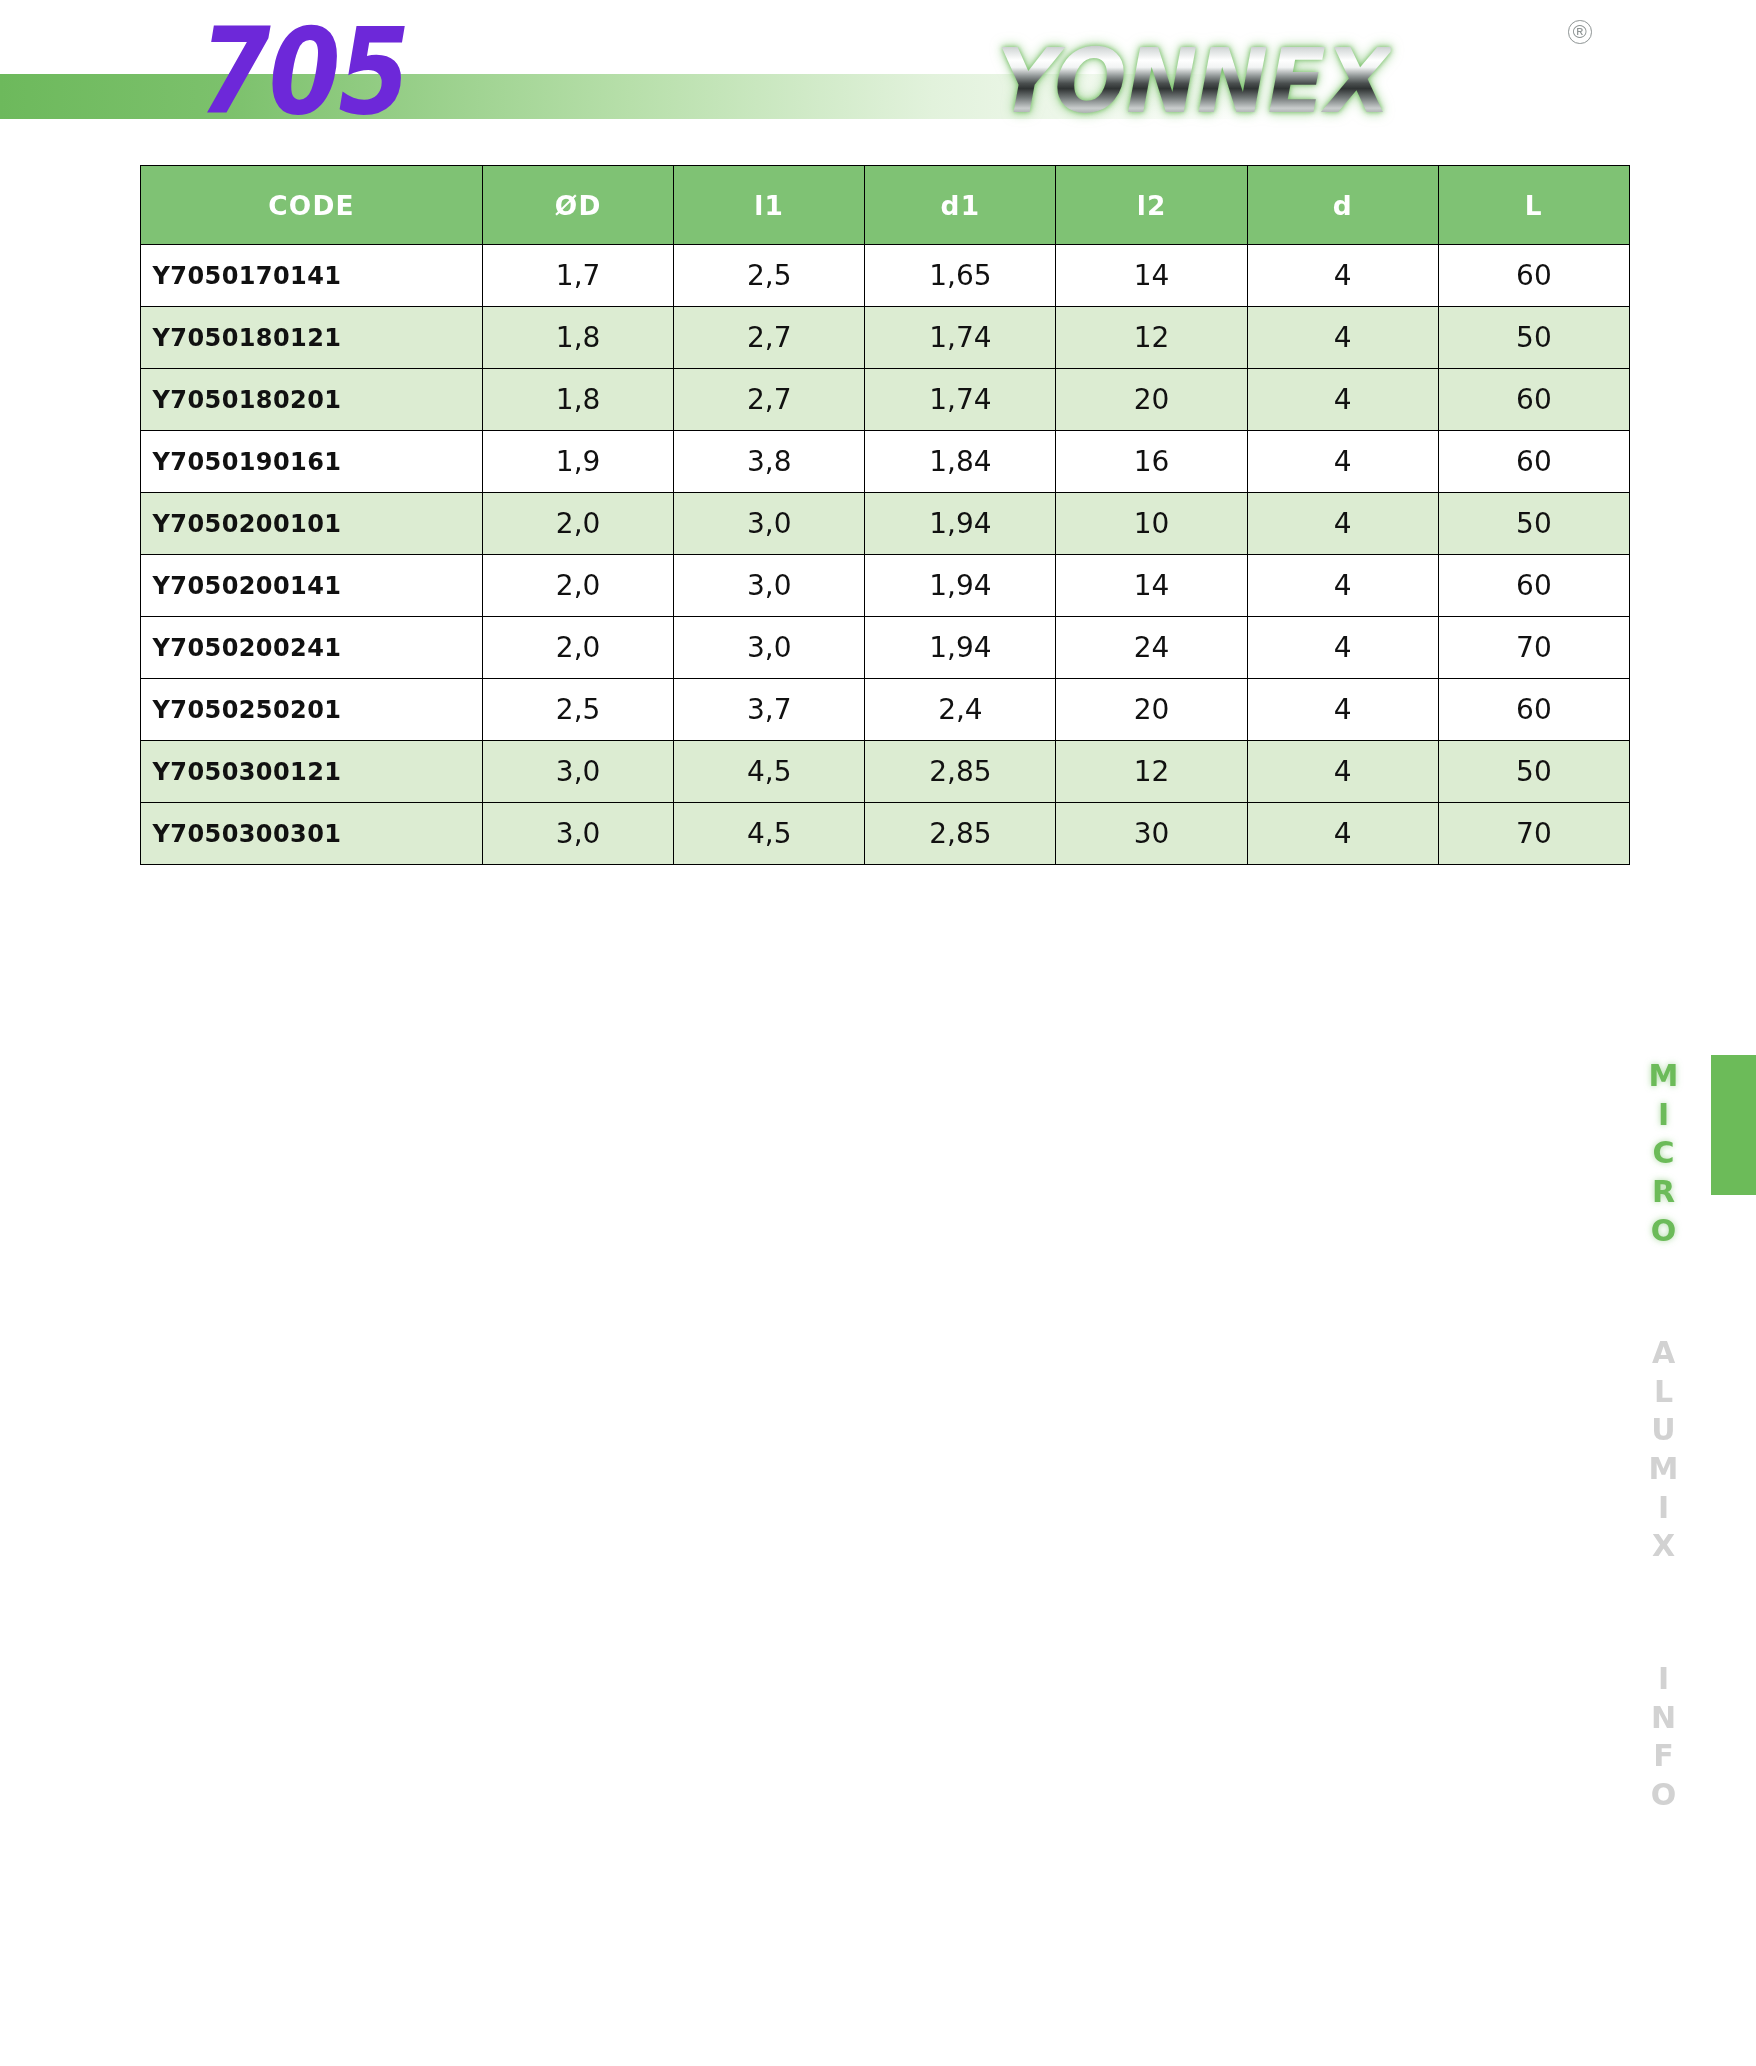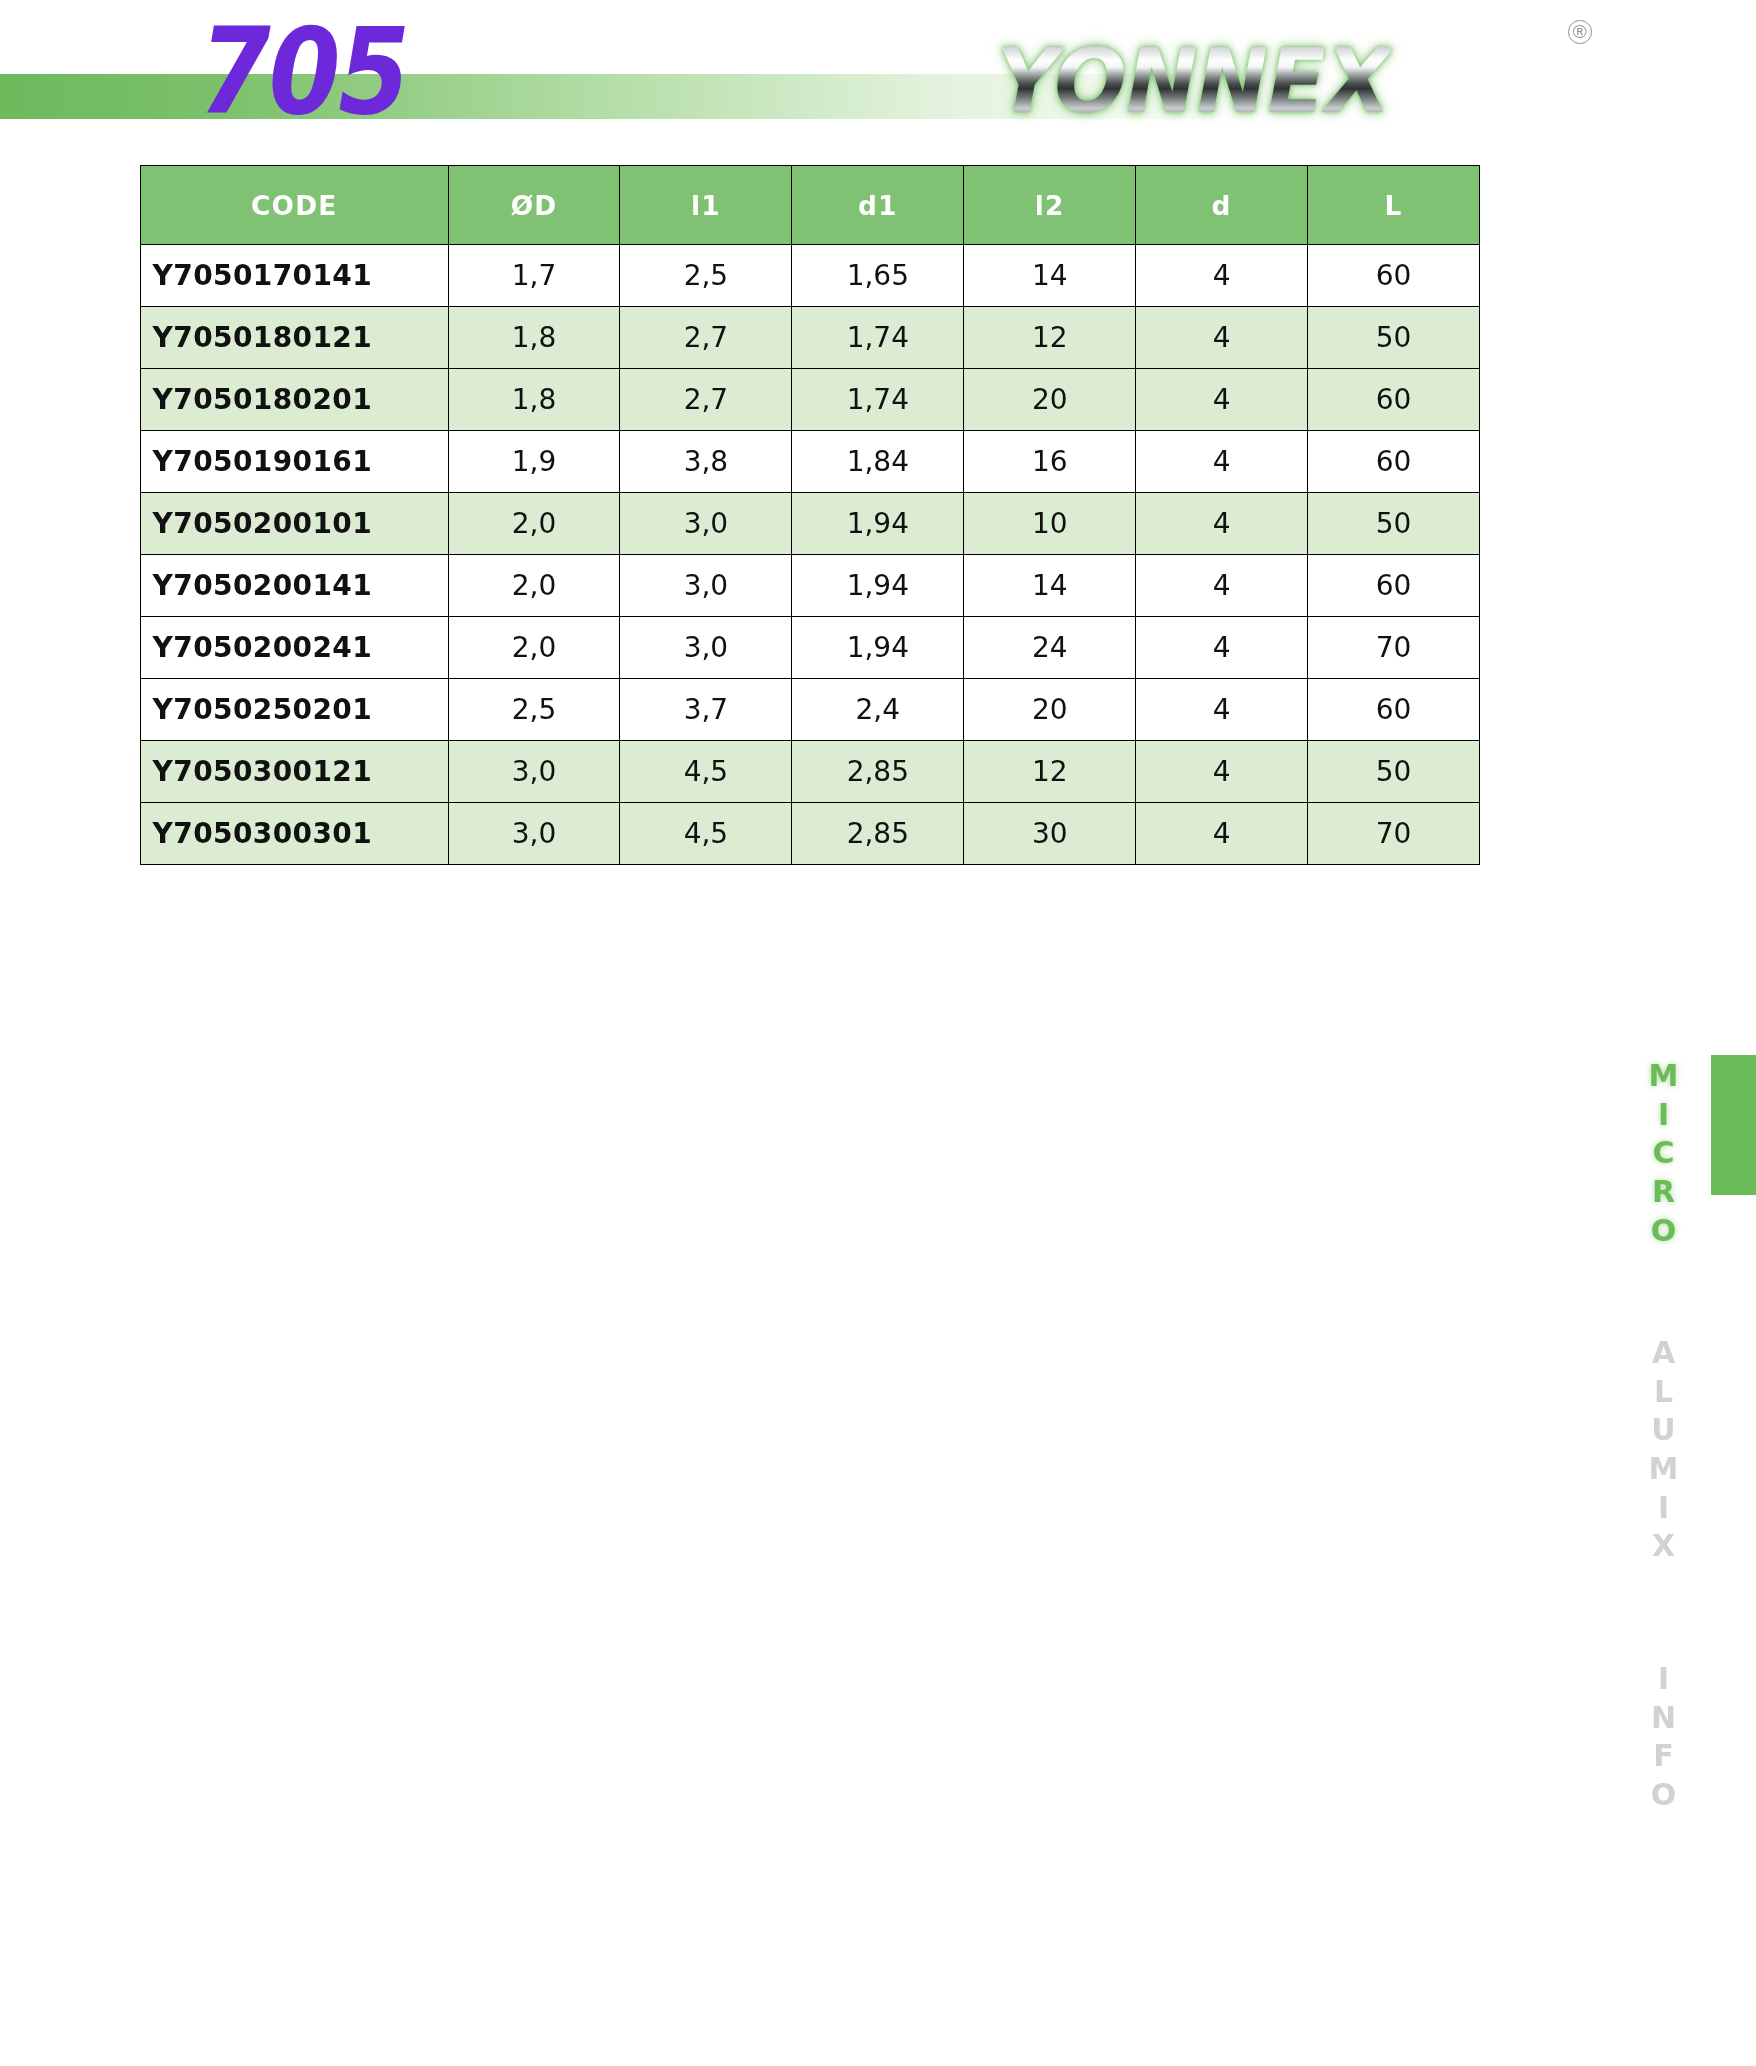--- a/index.html
+++ b/index.html
@@ -21,26 +21,26 @@
       #8f9595 44%,#4b5050 52%,#2f3333 58%,#707676 68%,#c9cdcd 80%,#8c9292 92%,#5c6161 100%);
     -webkit-background-clip:text;background-clip:text;color:transparent;
     -webkit-text-fill-color:transparent;
     filter:drop-shadow(0 0 2.9px rgba(109,187,92,0.95)) drop-shadow(0 0 5.8px rgba(109,187,92,0.6));
     display:inline-block;transform:scaleX(0.96);
   }
   .hdr-reg{position:absolute;left:1568px;top:20px;font-size:19px;color:#8d9393;
     border:1.2px solid #8d9393;border-radius:50%;width:21.5px;height:21.5px;line-height:21.5px;text-align:center;}
 
   
-  #maintable{position:absolute;left:140px;top:165px;width:1340px;border-collapse:collapse;}
+  #maintable{position:absolute;left:140px;top:165px;width:1490px;border-collapse:collapse;}
   #maintable th,#maintable td{border:0.8px solid #000;text-align:center;vertical-align:middle;}
   #maintable thead th{background:#7fc274;color:#fff;font-weight:bold;font-size:26.4px;height:76px;
     letter-spacing:1.2px;font-family:"DejaVu Sans",sans-serif;}
   #maintable tbody td{height:59px;font-size:28px;color:#111;font-family:"DejaVu Sans",sans-serif;}
-  #maintable tbody td.code{font-weight:bold;font-size:28px;letter-spacing:0.4px;padding-left:11.6px;text-align:left;}
+  #maintable tbody td.code{font-weight:bold;font-size:24px;letter-spacing:0.4px;padding-left:11.6px;text-align:left;}
   #maintable tbody tr.alt td{background:#dcecd2;margin-top:46px;}
   .col-code{width:306px;} .col-v{width:171px;}
 
   
   #side{position:absolute;left:1603px;top:0;width:153px;height:2460px;}
   .tab-label{position:absolute;writing-mode:vertical-rl;text-orientation:upright;
     font-weight:bold;font-size:30px;letter-spacing:3.7px;font-family:"DejaVu Sans",sans-serif;}
   #tab-micro{top:1058px;left:43px;color:#6cbb59;text-shadow:0 0 6.6px rgba(108,187,89,.55);}
   #tab-alumix{top:1335px;left:43px;color:#d2d2d2;}
   #tab-info{top:1661px;left:43px;color:#d2d2d2;}

